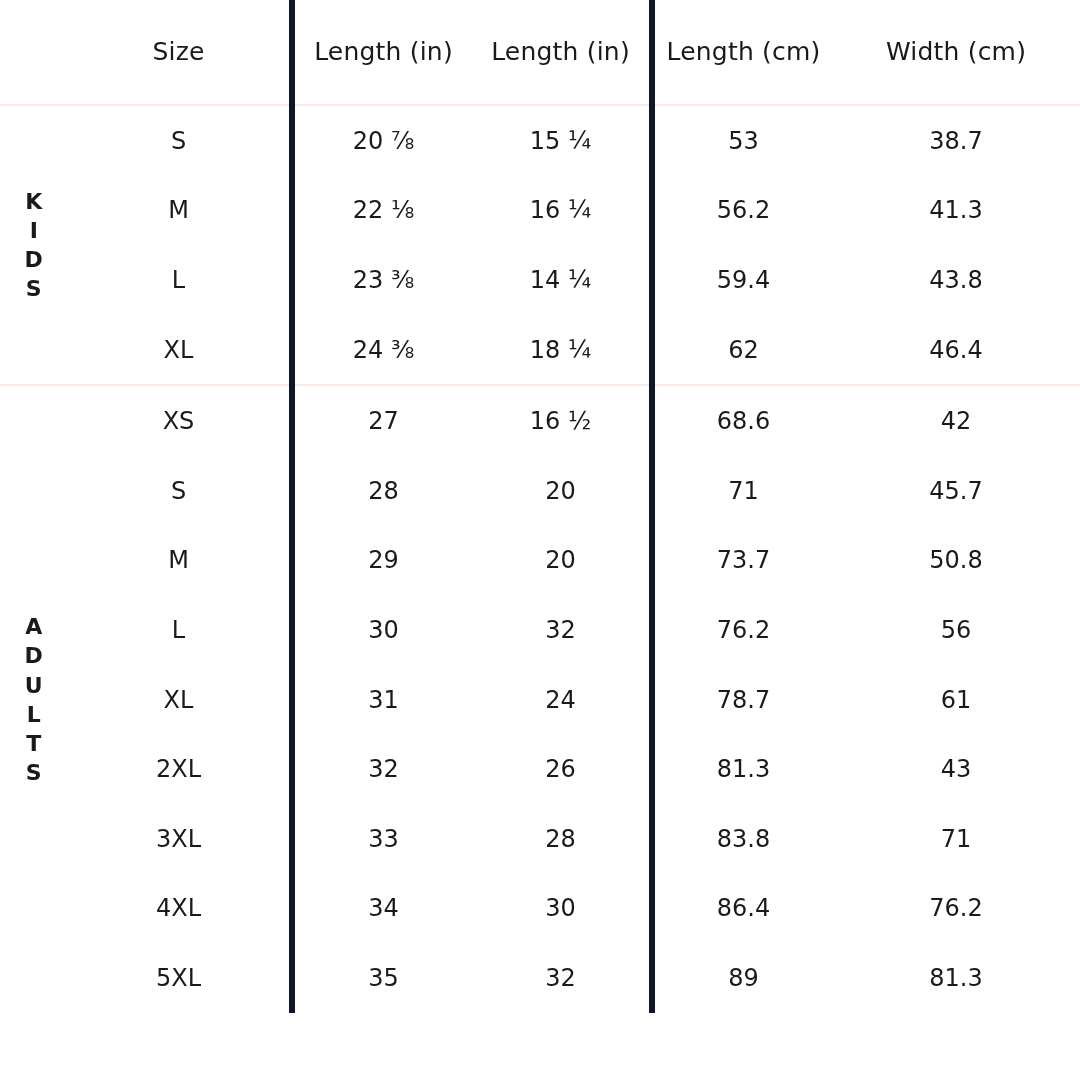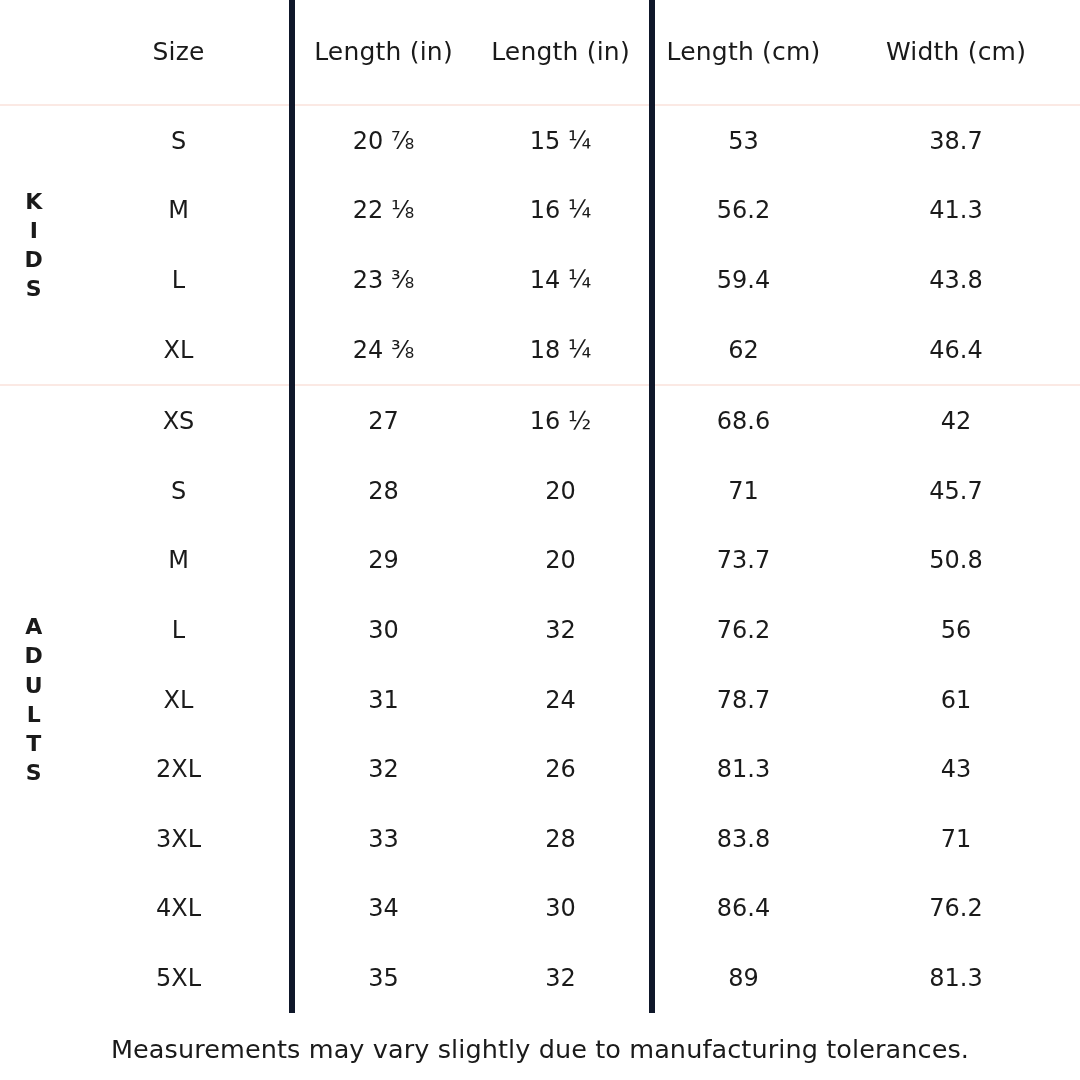--- a/index.html
+++ b/index.html
@@ -226,15 +226,14 @@
         <td>5XL</td>
         <td class="vr-left">35</td>
         <td>32</td>
         <td class="vr-left">89</td>
         <td>81.3</td>
       </tr>
 
     </tbody>
   </table>
 
-  <div class="footnote">Measurements may vary slightly due to manufacturing tolerances.</div>
 
 </div>
 
 </body></html>

